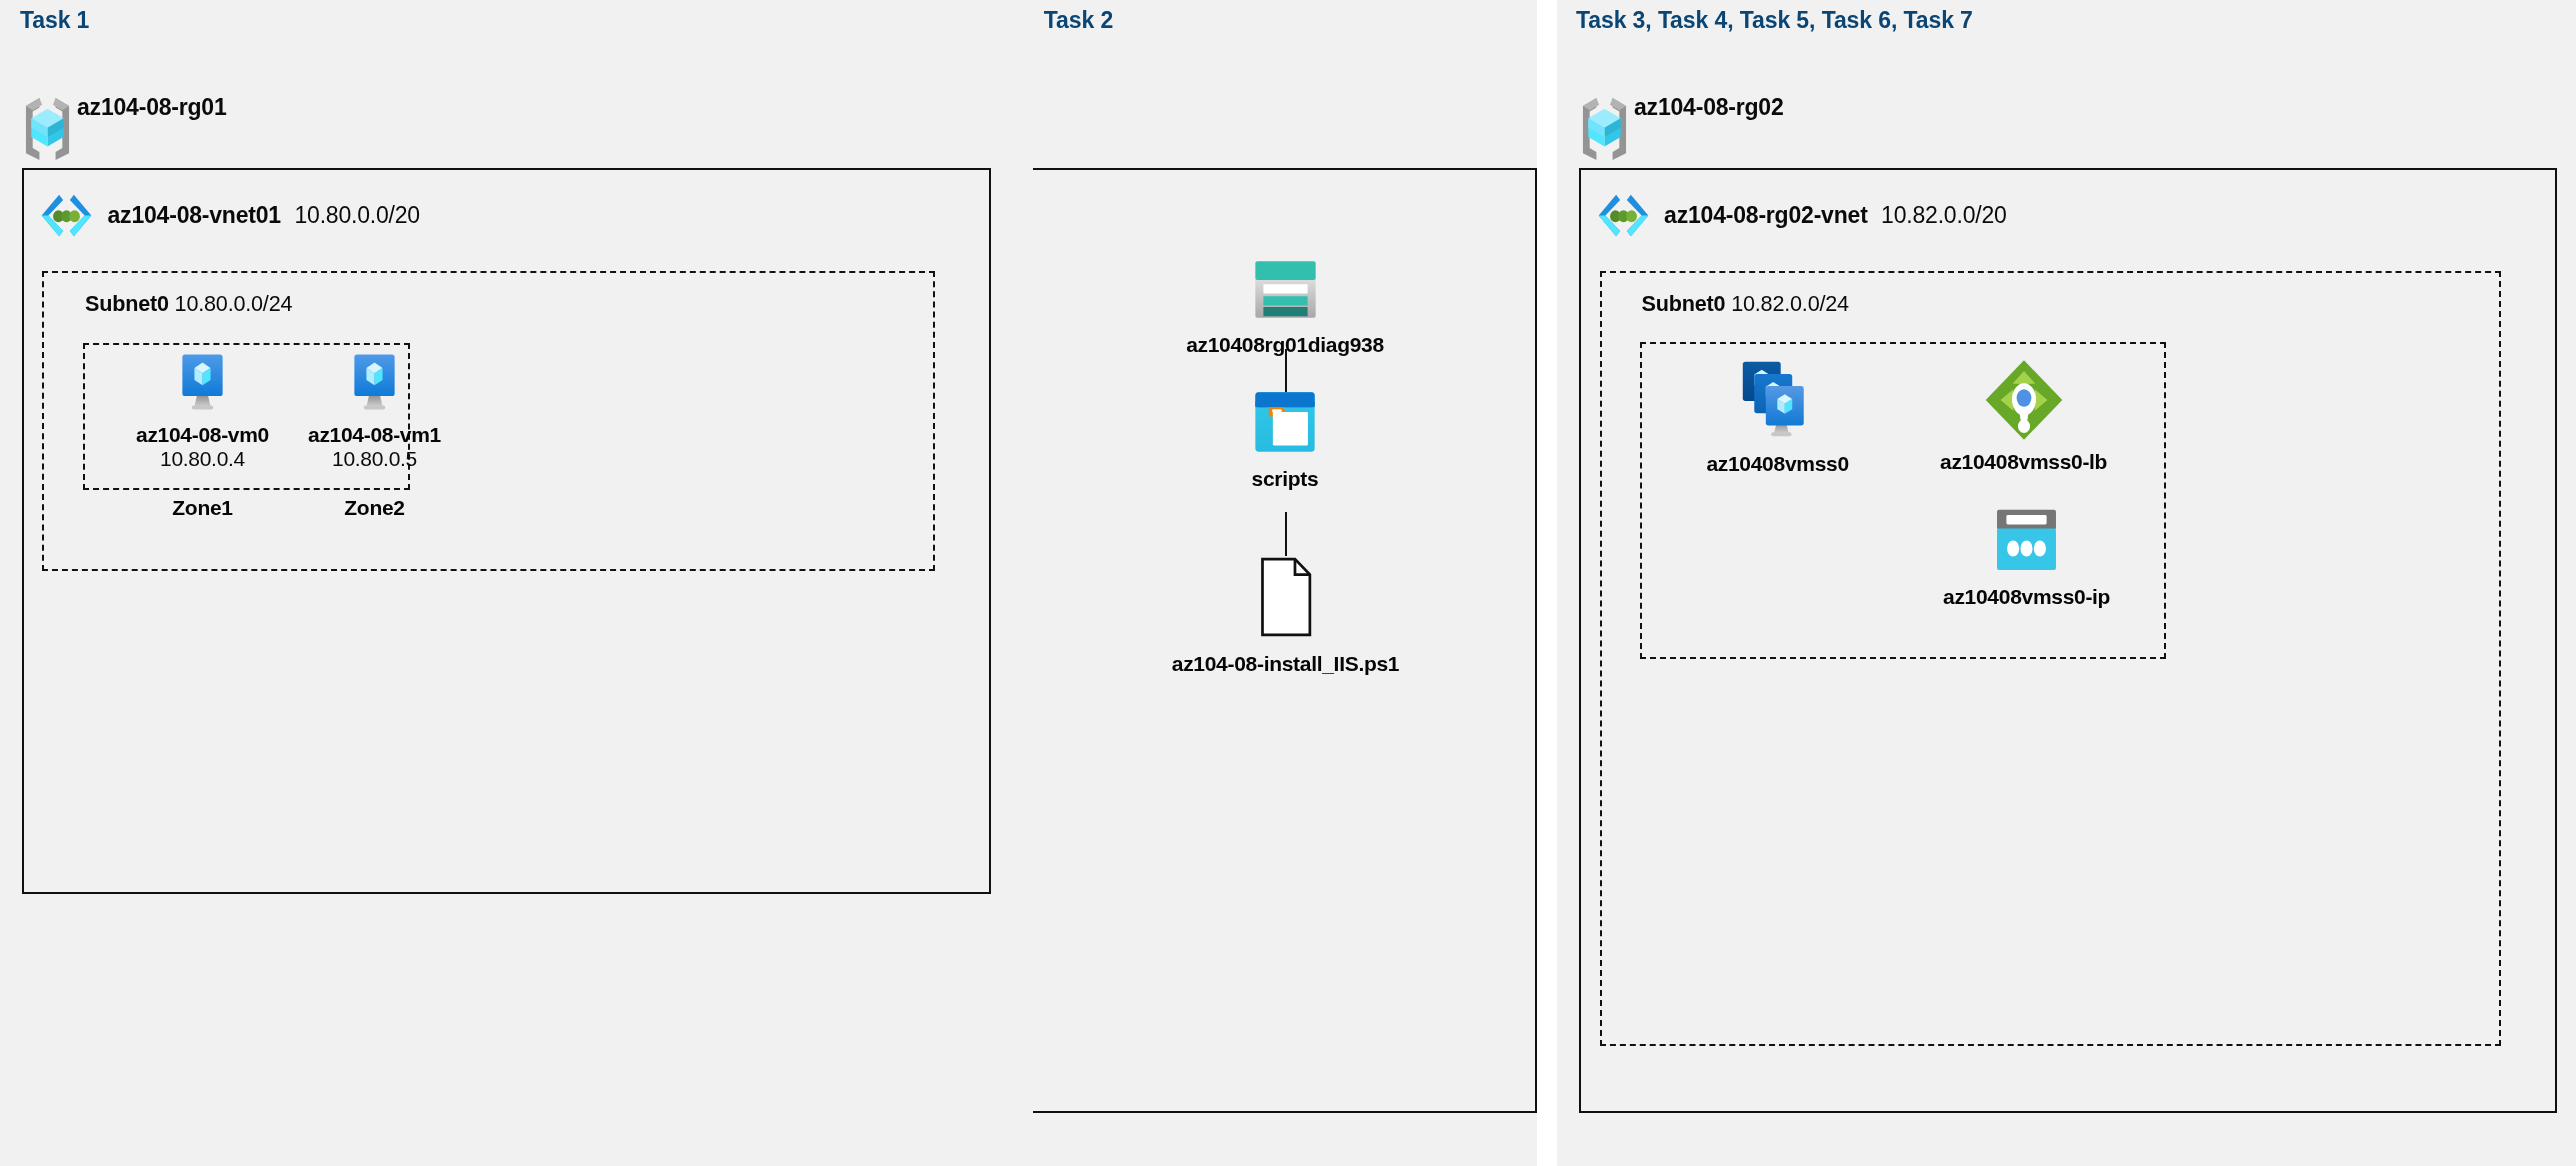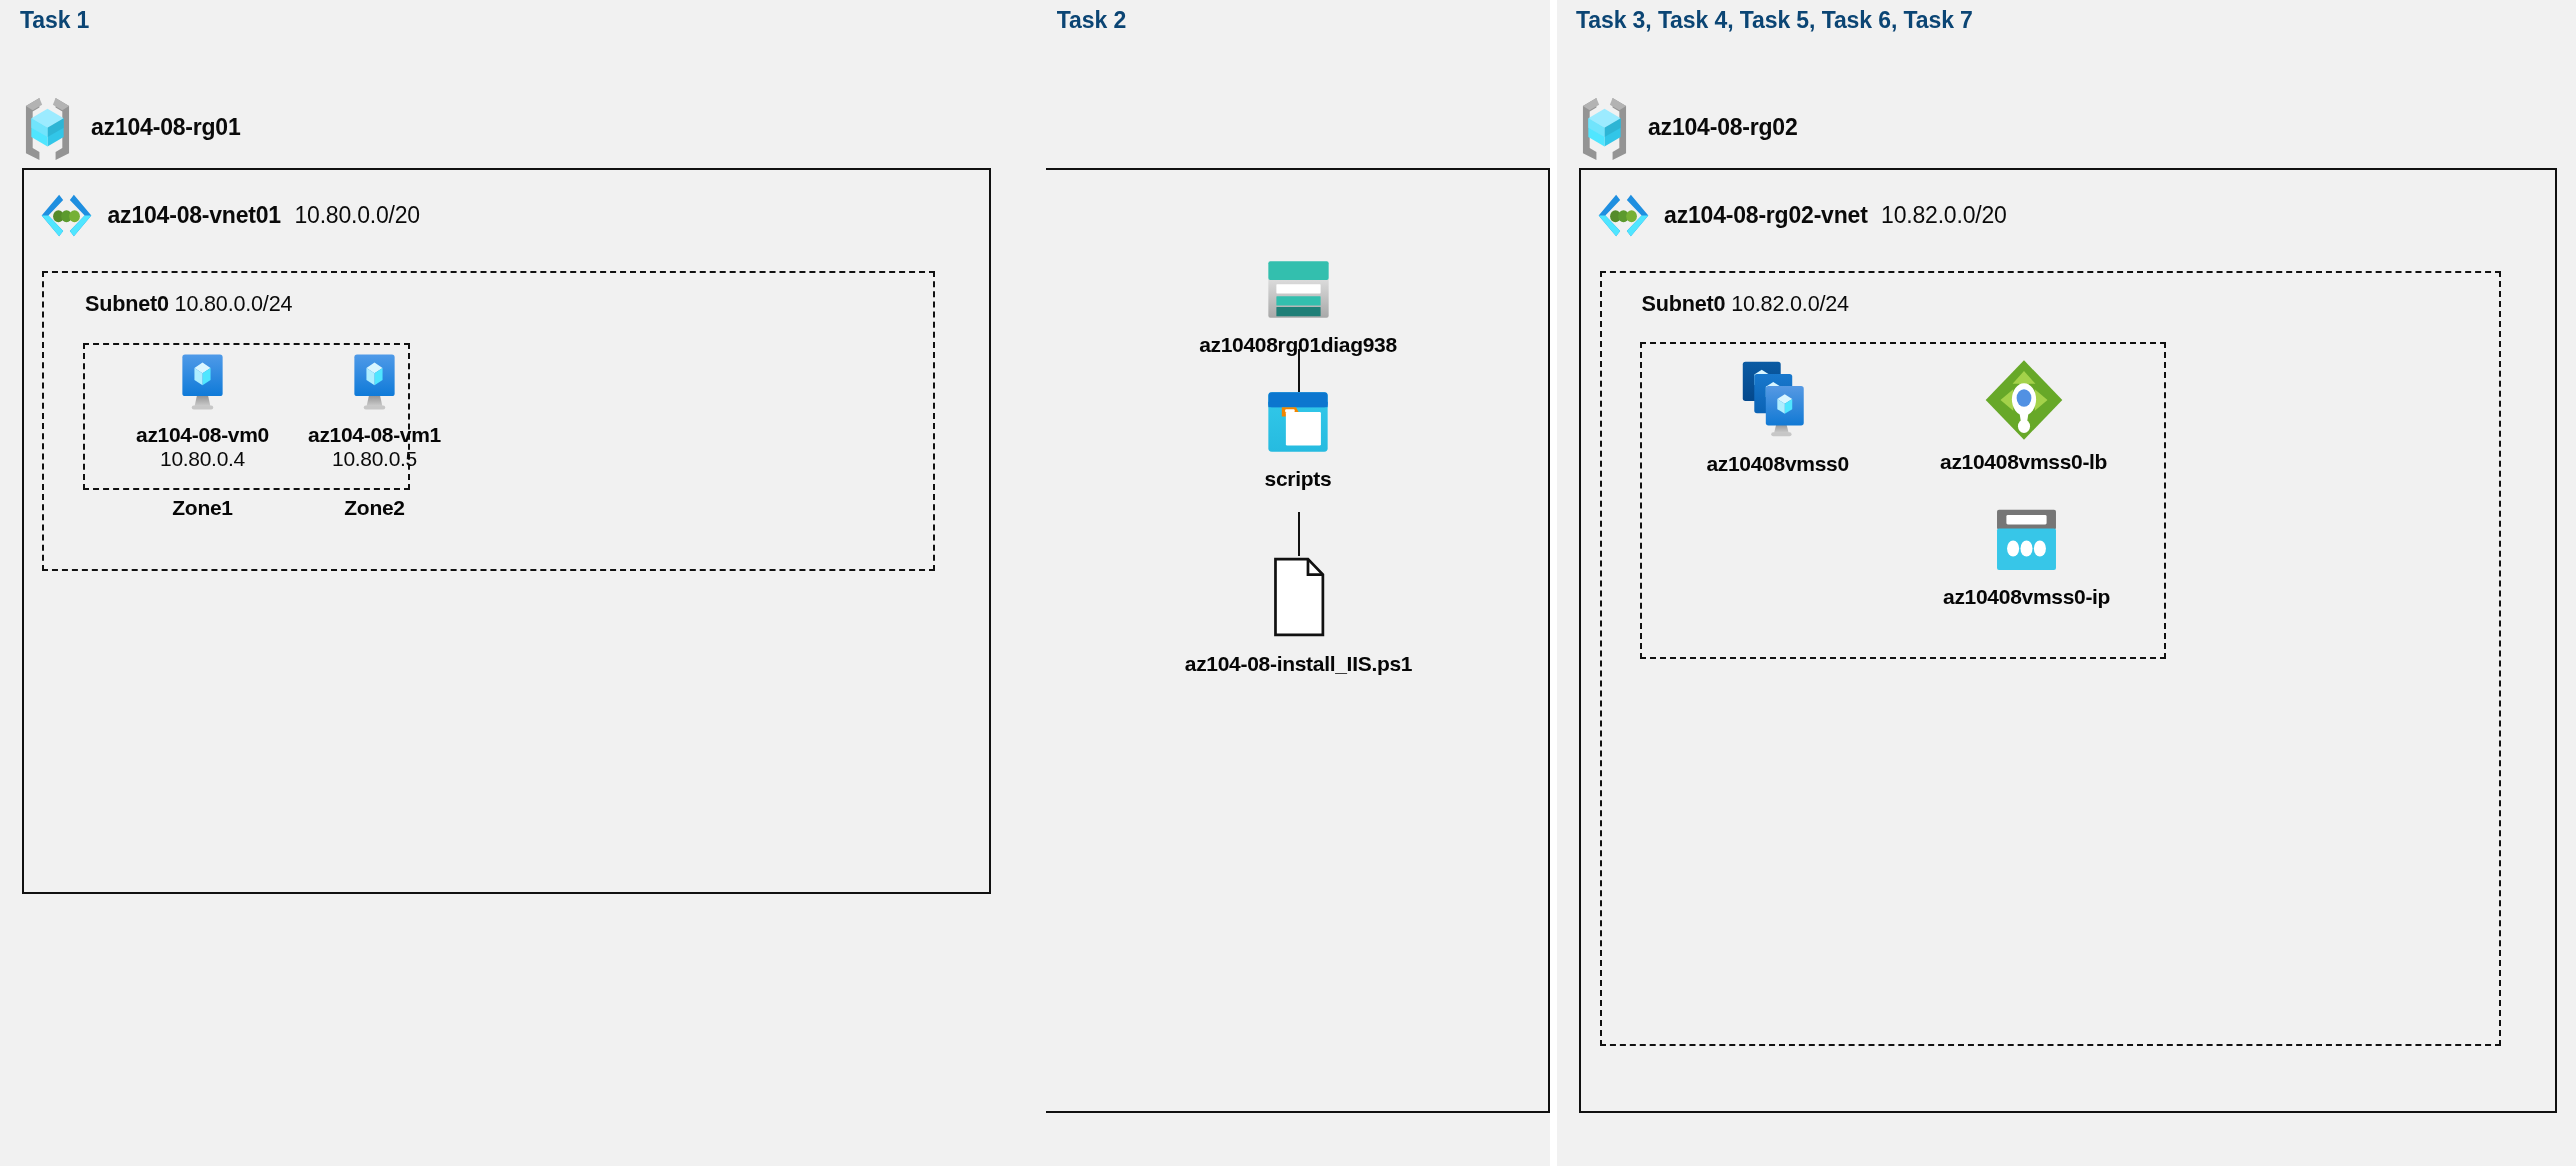--- a/index.html
+++ b/index.html
@@ -22,38 +22,38 @@
   }
 
   
   .column {
     position: absolute;
     background: #f1f1f1;
     top: 0;
     bottom: 0;
   }
   #col-task1  { left: 0px;    width: 1013px; padding-left: 44px; }
-  #col-task2  { left: 1033px; width: 504px; margin-left: 13px;  }
+  #col-task2  { left: 1033px; width: 504px;  }
   #col-task3  { left: 1557px; width: 1019px; }
 
   .task-header {
     position: absolute;
     color: #0b4574;
     font-weight: bold;
     font-size: 23px;
     letter-spacing: -0.1px;
     white-space: nowrap;
   }
 
   
   .rg-row {
     position: absolute;
     display: flex;
-    align-items: center;
-    gap: 15px;
+    align-items: flex-start;
+    gap: 1px;
   }
   .rg-label {
     font-size: 23px;
     font-weight: bold;
     color: #0a0a0a;
     white-space: nowrap;
     letter-spacing: -0.2px;
   }
 
   

